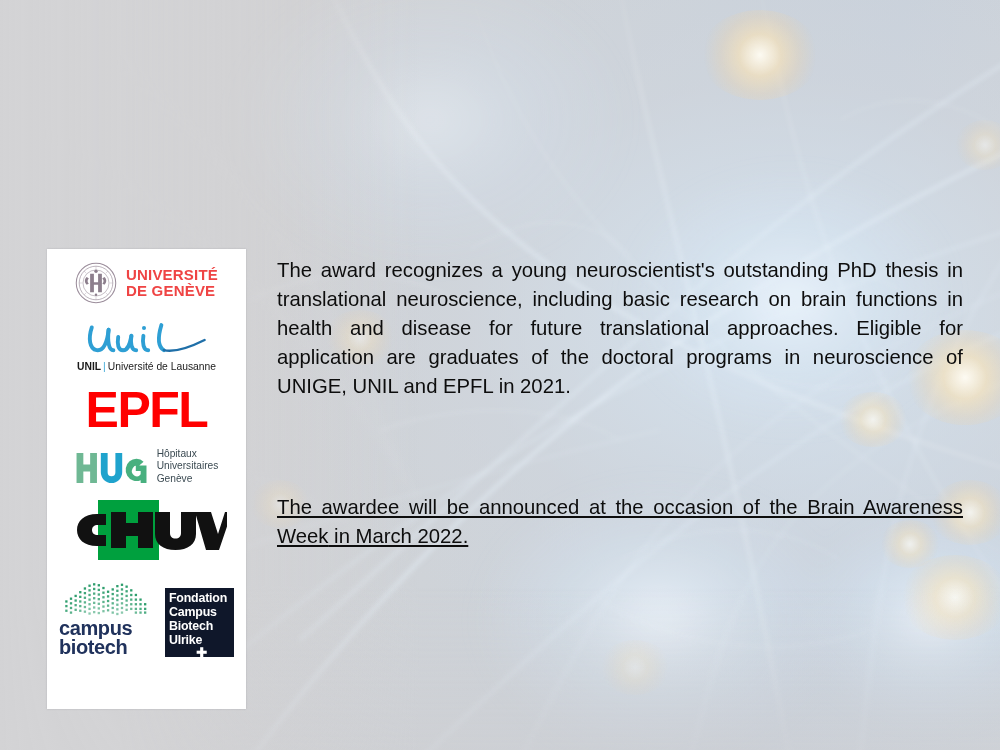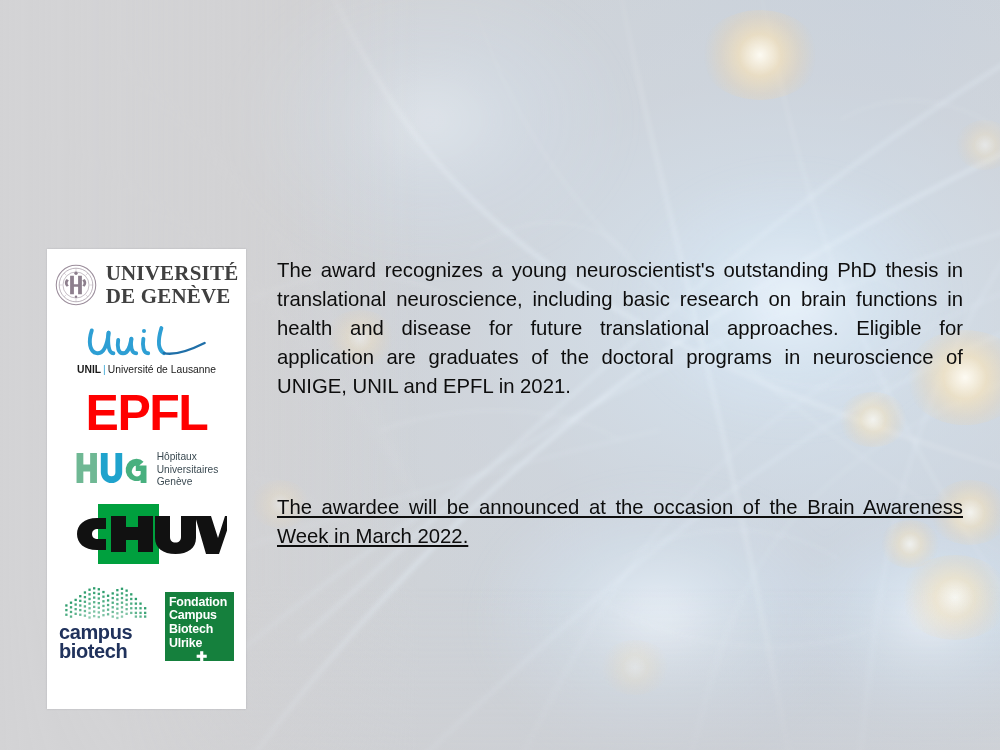--- a/index.html
+++ b/index.html
@@ -61,27 +61,26 @@
     box-shadow:0 0 2px rgba(120,120,130,0.35);
     display:flex;
     flex-direction:column;
     align-items:center;
   }
 
   
   .unige { display:flex; align-items:center; gap:9px; margin-top:13px; }
   .unige-seal { width:42px; height:42px; flex:none; }
   .unige-txt {
-    color:#404040;
+    color:#ef4444;
     font-weight:bold;
-    font-size:21px;
+    font-size:15px;
     line-height:1.08;
     letter-spacing:0.2px;
     white-space:nowrap;
-    font-family:Liberation Serif, serif;
   }
 
   
   .unil { margin-top:16px; width:178px; }
   .unil-mark { display:block; width:132px; height:40px; margin:0 auto; }
   .unil-sub {
     margin-top:1px;
     text-align:center;
     font-size:10.3px;
     color:#1a1a1a;
@@ -94,21 +93,21 @@
   .epfl {
     margin-top:13px;
     color:#ff0000;
     font-weight:bold;
     font-size:50px;
     letter-spacing:-1.5px;
     line-height:1;
   }
 
   
-  .hug { display:flex; align-items:flex-start; gap:8px; margin-top:13px; }
+  .hug { display:flex; align-items:flex-end; gap:8px; margin-top:13px; }
   .hug-mark { width:74px; height:34px; flex:none; }
   .hug-txt {
     font-size:10.2px;
     line-height:1.22;
     color:#3b4a52;
     white-space:nowrap;
   }
 
   
   .chuv { margin-top:14px; width:160px; height:62px; }
@@ -120,21 +119,21 @@
   .cb-txt {
     font-weight:bold;
     font-size:20px;
     line-height:0.95;
     color:#20325c;
     letter-spacing:-0.4px;
     margin-top:2px;
   }
   .fcbg {
     width:69px; height:69px;
-    background:#15803d;
+    background:#0f172a;
     color:#ffffff;
     font-weight:bold;
     font-size:12.4px;
     line-height:1.11;
     letter-spacing:-0.2px;
     padding:4px 0 0 4px;
   }
   .fcbg .plus { display:block; text-align:center; font-size:13px; margin-top:-1px; }
 
   

